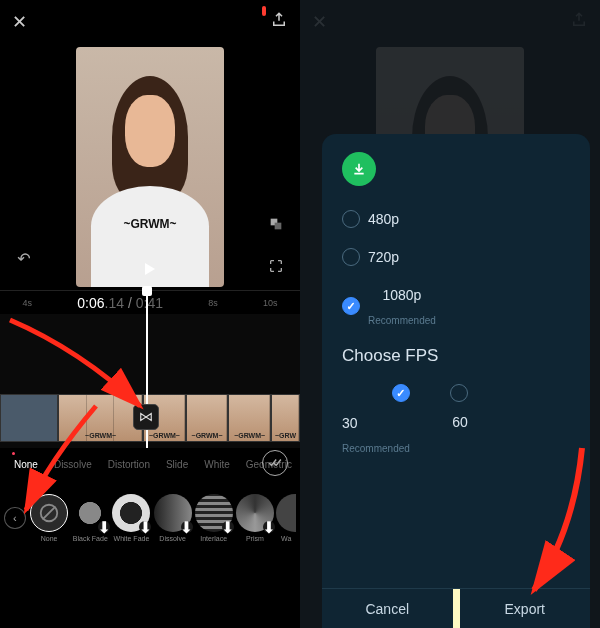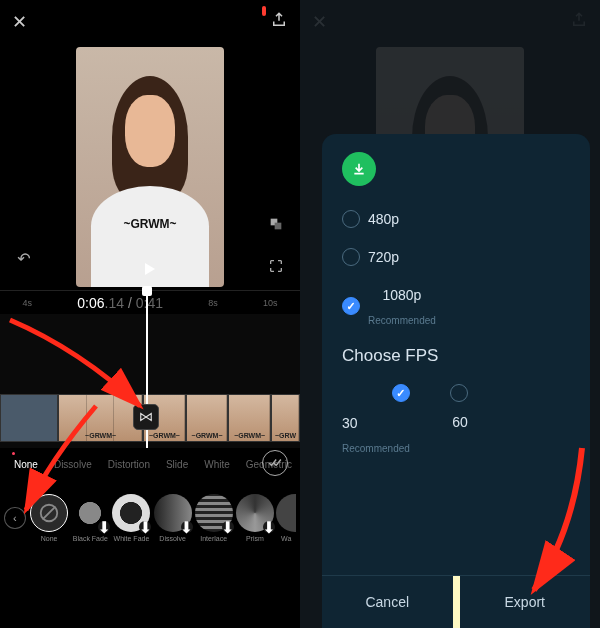--- a/index.html
+++ b/index.html
@@ -162,21 +162,21 @@
     width:18px;height:18px;border:1.5px solid #4a6a7f;border-radius:50%;
     display:flex;align-items:center;justify-content:center;flex-shrink:0;
   }
   .radio.checked { background:#3a8bff; border-color:#3a8bff;}
   .radio.checked::after { content:'✓'; color:#fff; font-size:11px; font-weight:700;}
   .opt-label { font-size:14px;}
   .opt-sub { font-size:10px; color:#5a7a8f; display:block; margin-top:11px;}
   .fps-row { display:flex; gap:40px; margin-top:4px;}
   .fps-opt { display:flex; align-items:flex-end; gap:12px;flex-direction:column;}
   .modal-foot {
-    position:absolute; left:0; right:0; bottom:0; height:53px;
+    position:absolute; left:0; right:0; bottom:0; height:40px;
     display:flex; border-top:1px solid #1f3a4a;
   }
   .modal-btn {
     flex:1; display:flex;align-items:center;justify-content:center;
     font-size:14px; color:#c8d8e4;
   }
   .modal-btn + .modal-btn { border-left:7px solid #fef9c3;}
 </style>
 </head>
 <body>

